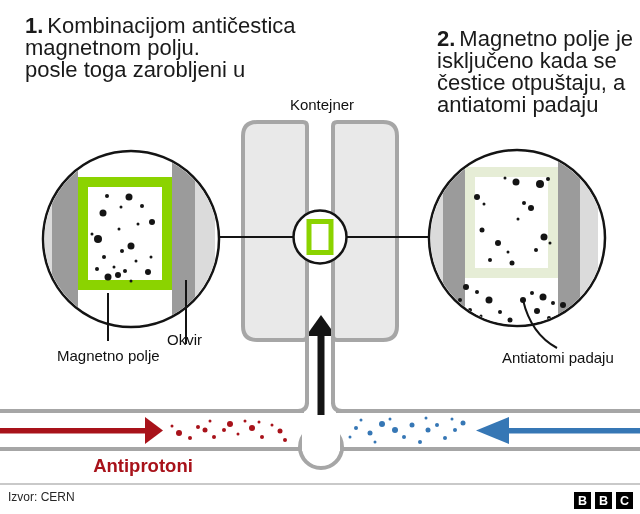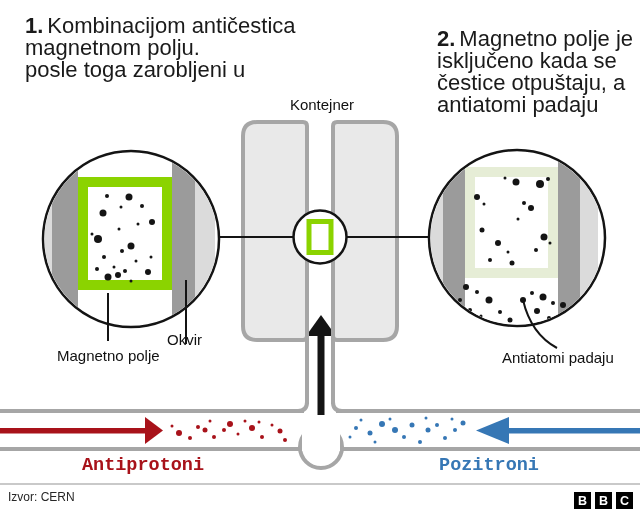--- a/index.html
+++ b/index.html
@@ -7,21 +7,21 @@
     width:640px; height:514px; background:#ffffff;
     font-family:"Liberation Sans", sans-serif; color:#1a1a1a;
     position:relative; overflow:hidden;
   }
   .stage { position:absolute; inset:0; }
   svg.layer { position:absolute; left:0; top:0; }
   .abs { position:absolute; }
   .step { font-size:22px; line-height:22px; color:#1a1a1a; }
   .step .num { font-weight:bold; margin-right:4px; }
   .lbl { font-size:15px; line-height:21px; color:#111; }
-  .beam-label { font-size:18.5px; font-weight:bold;font-family:Liberation Mono, monospace; }
+  .beam-label { font-size:18.5px; font-weight:bold; }
   .red-text { color:#a8121a; }
   .blue-text { color:#3677b5; }
   .center { text-align:center; }
   .footer {
     position:absolute; left:0; right:0; top:483px; height:31px;
     border-top:2px solid #c9c9c9; background:#fff;
   }
   .source { position:absolute; left:8px; top:5px; font-size:12px; color:#272727; }
   .bbc { position:absolute; right:7px; top:7px; display:flex; gap:4px; }
   .bbc .blk {
@@ -228,21 +228,20 @@
   <div class="abs lbl center" style="left:242px; top:94px; width:160px;">Kontejner</div>
 
   <div class="abs lbl" style="left:57px; top:345px; width:105px;">Magnetno polje</div>
 
   <div class="abs lbl" style="left:167px; top:329px; width:70px;">Okvir</div>
 
   <div class="abs lbl" style="left:502px; top:347px; width:115px;">Antiatomi padaju</div>
 
   <div class="abs beam-label red-text center" style="left:53px; top:455px; width:180px;">Antiprotoni</div>
 
-  <div class="abs beam-label blue-text center" style="left:399px; top:455px; width:180px;">Pozitroni</div>
 
   <div class="footer">
     <div class="source">Izvor: CERN</div>
     <div class="bbc">
       <div class="blk">B</div>
       <div class="blk">B</div>
       <div class="blk">C</div>
     </div>
   </div>
 

